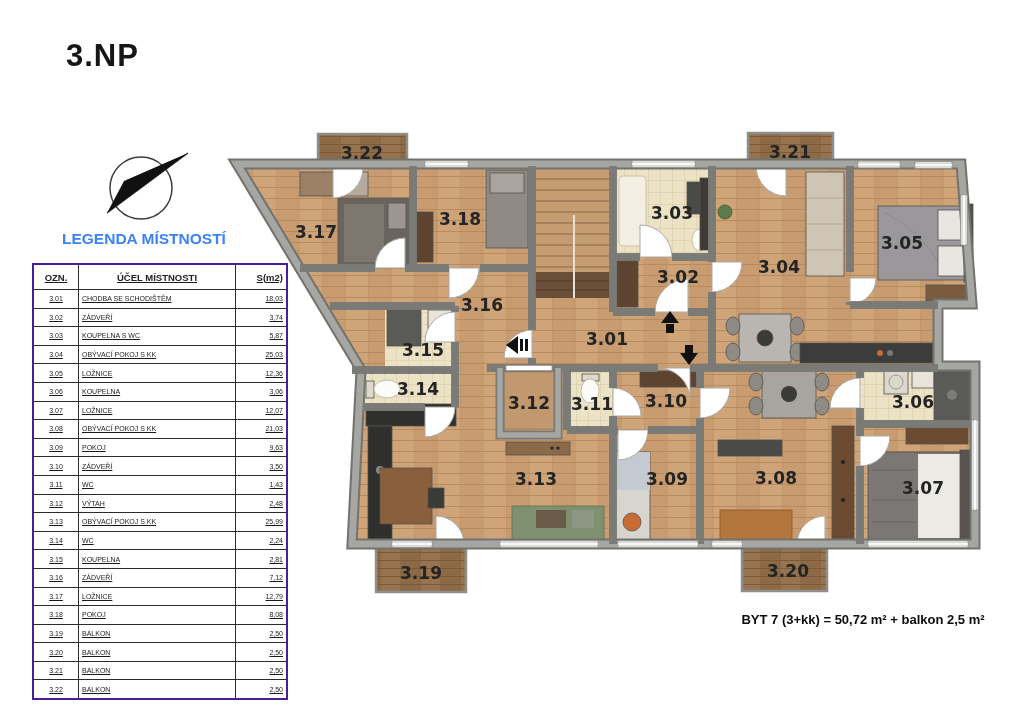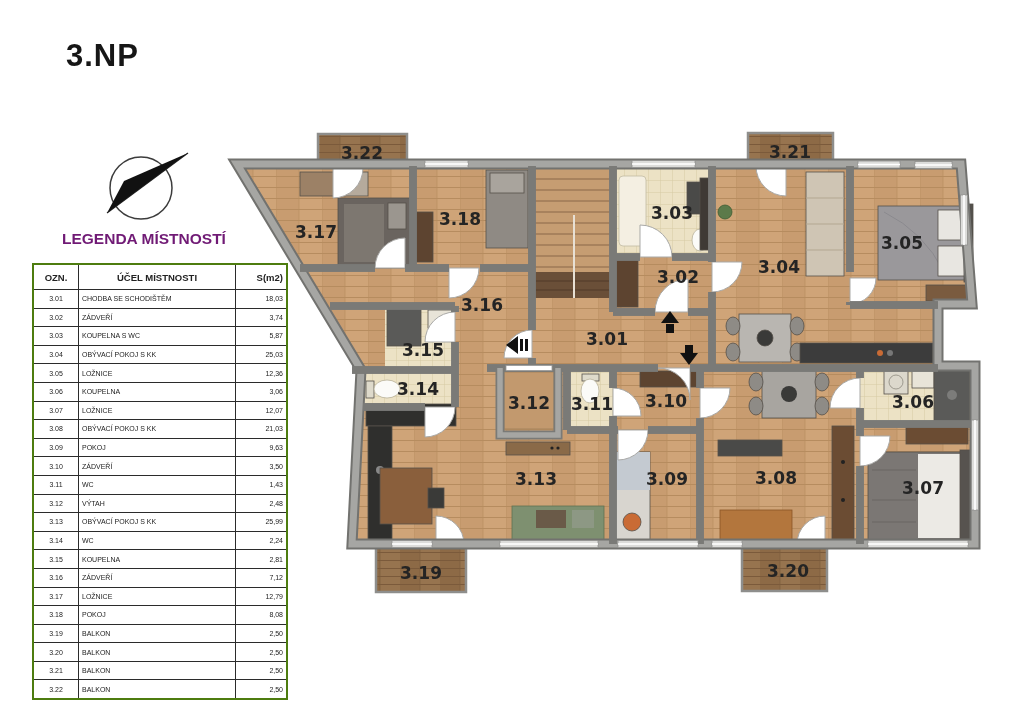--- a/index.html
+++ b/index.html
@@ -1,40 +1,41 @@
 <!DOCTYPE html>
 <html><head>
 <meta charset="utf-8">
 <style>
   html,body{margin:0;padding:0;background:#ffffff;}
   #stage{position:relative;width:1024px;height:724px;background:#fff;overflow:hidden;
          font-family:"Liberation Sans","DejaVu Sans",sans-serif;color:#1a1a1a;}
   #plan-title{position:absolute;left:66px;top:38px;font-size:31px;font-weight:bold;letter-spacing:1px;color:#161616;}
-  #legend-title{position:absolute;left:62px;top:230px;font-size:15.5px;font-weight:bold;color:#701a75;}
+  #legend-title{position:absolute;left:62px;top:230px;font-size:15.5px;font-weight:bold;color:#3b82f6;}
   #legend-table-wrap{position:absolute;left:32px;top:263px;}
   table.legend{border-collapse:collapse;background:#fff;}
   table.legend th,table.legend td{border:1px solid #2b2b2b;padding:0 3px;color:#222;}
-  table.legend{border:2px solid #4d7c0f;}
+  table.legend{border:2px solid #4c1d95;text-decoration:underline;}
   table.legend th{font-size:9.5px;height:24px;font-weight:bold;}
   table.legend td{font-size:7px;height:17.6px;}
   td.c-ozn,th.c-ozn{width:38px;text-align:center;}
   td.c-ucel,th.c-ucel{width:150px;text-align:left;}
   th.c-ucel{text-align:center;}
   td.c-s,th.c-s{width:44px;text-align:right;}
   .byt-label{position:absolute;transform:translateX(-50%);font-size:13px;font-weight:bold;
              color:#0d0d0d;white-space:nowrap;}
   #plan-svg{position:absolute;left:0;top:0;}
 </style>
 </head>
 <body>
 
 <div id="stage">
 
   <div id="plan-title">3.NP</div>
 
+  <div class="byt-label" style="left:863px;top:612px">BYT 7 (3+kk) = 50,72 m² + balkon 2,5 m²</div>
 
   <div id="legend-title">LEGENDA MÍSTNOSTÍ</div>
 
   <div id="legend-table-wrap">
     <table class="legend">
       <thead>
         <tr>
           <th class="c-ozn">OZN.</th>
           <th class="c-ucel">ÚČEL MÍSTNOSTI</th>
           <th class="c-s">S(m2)</th>

